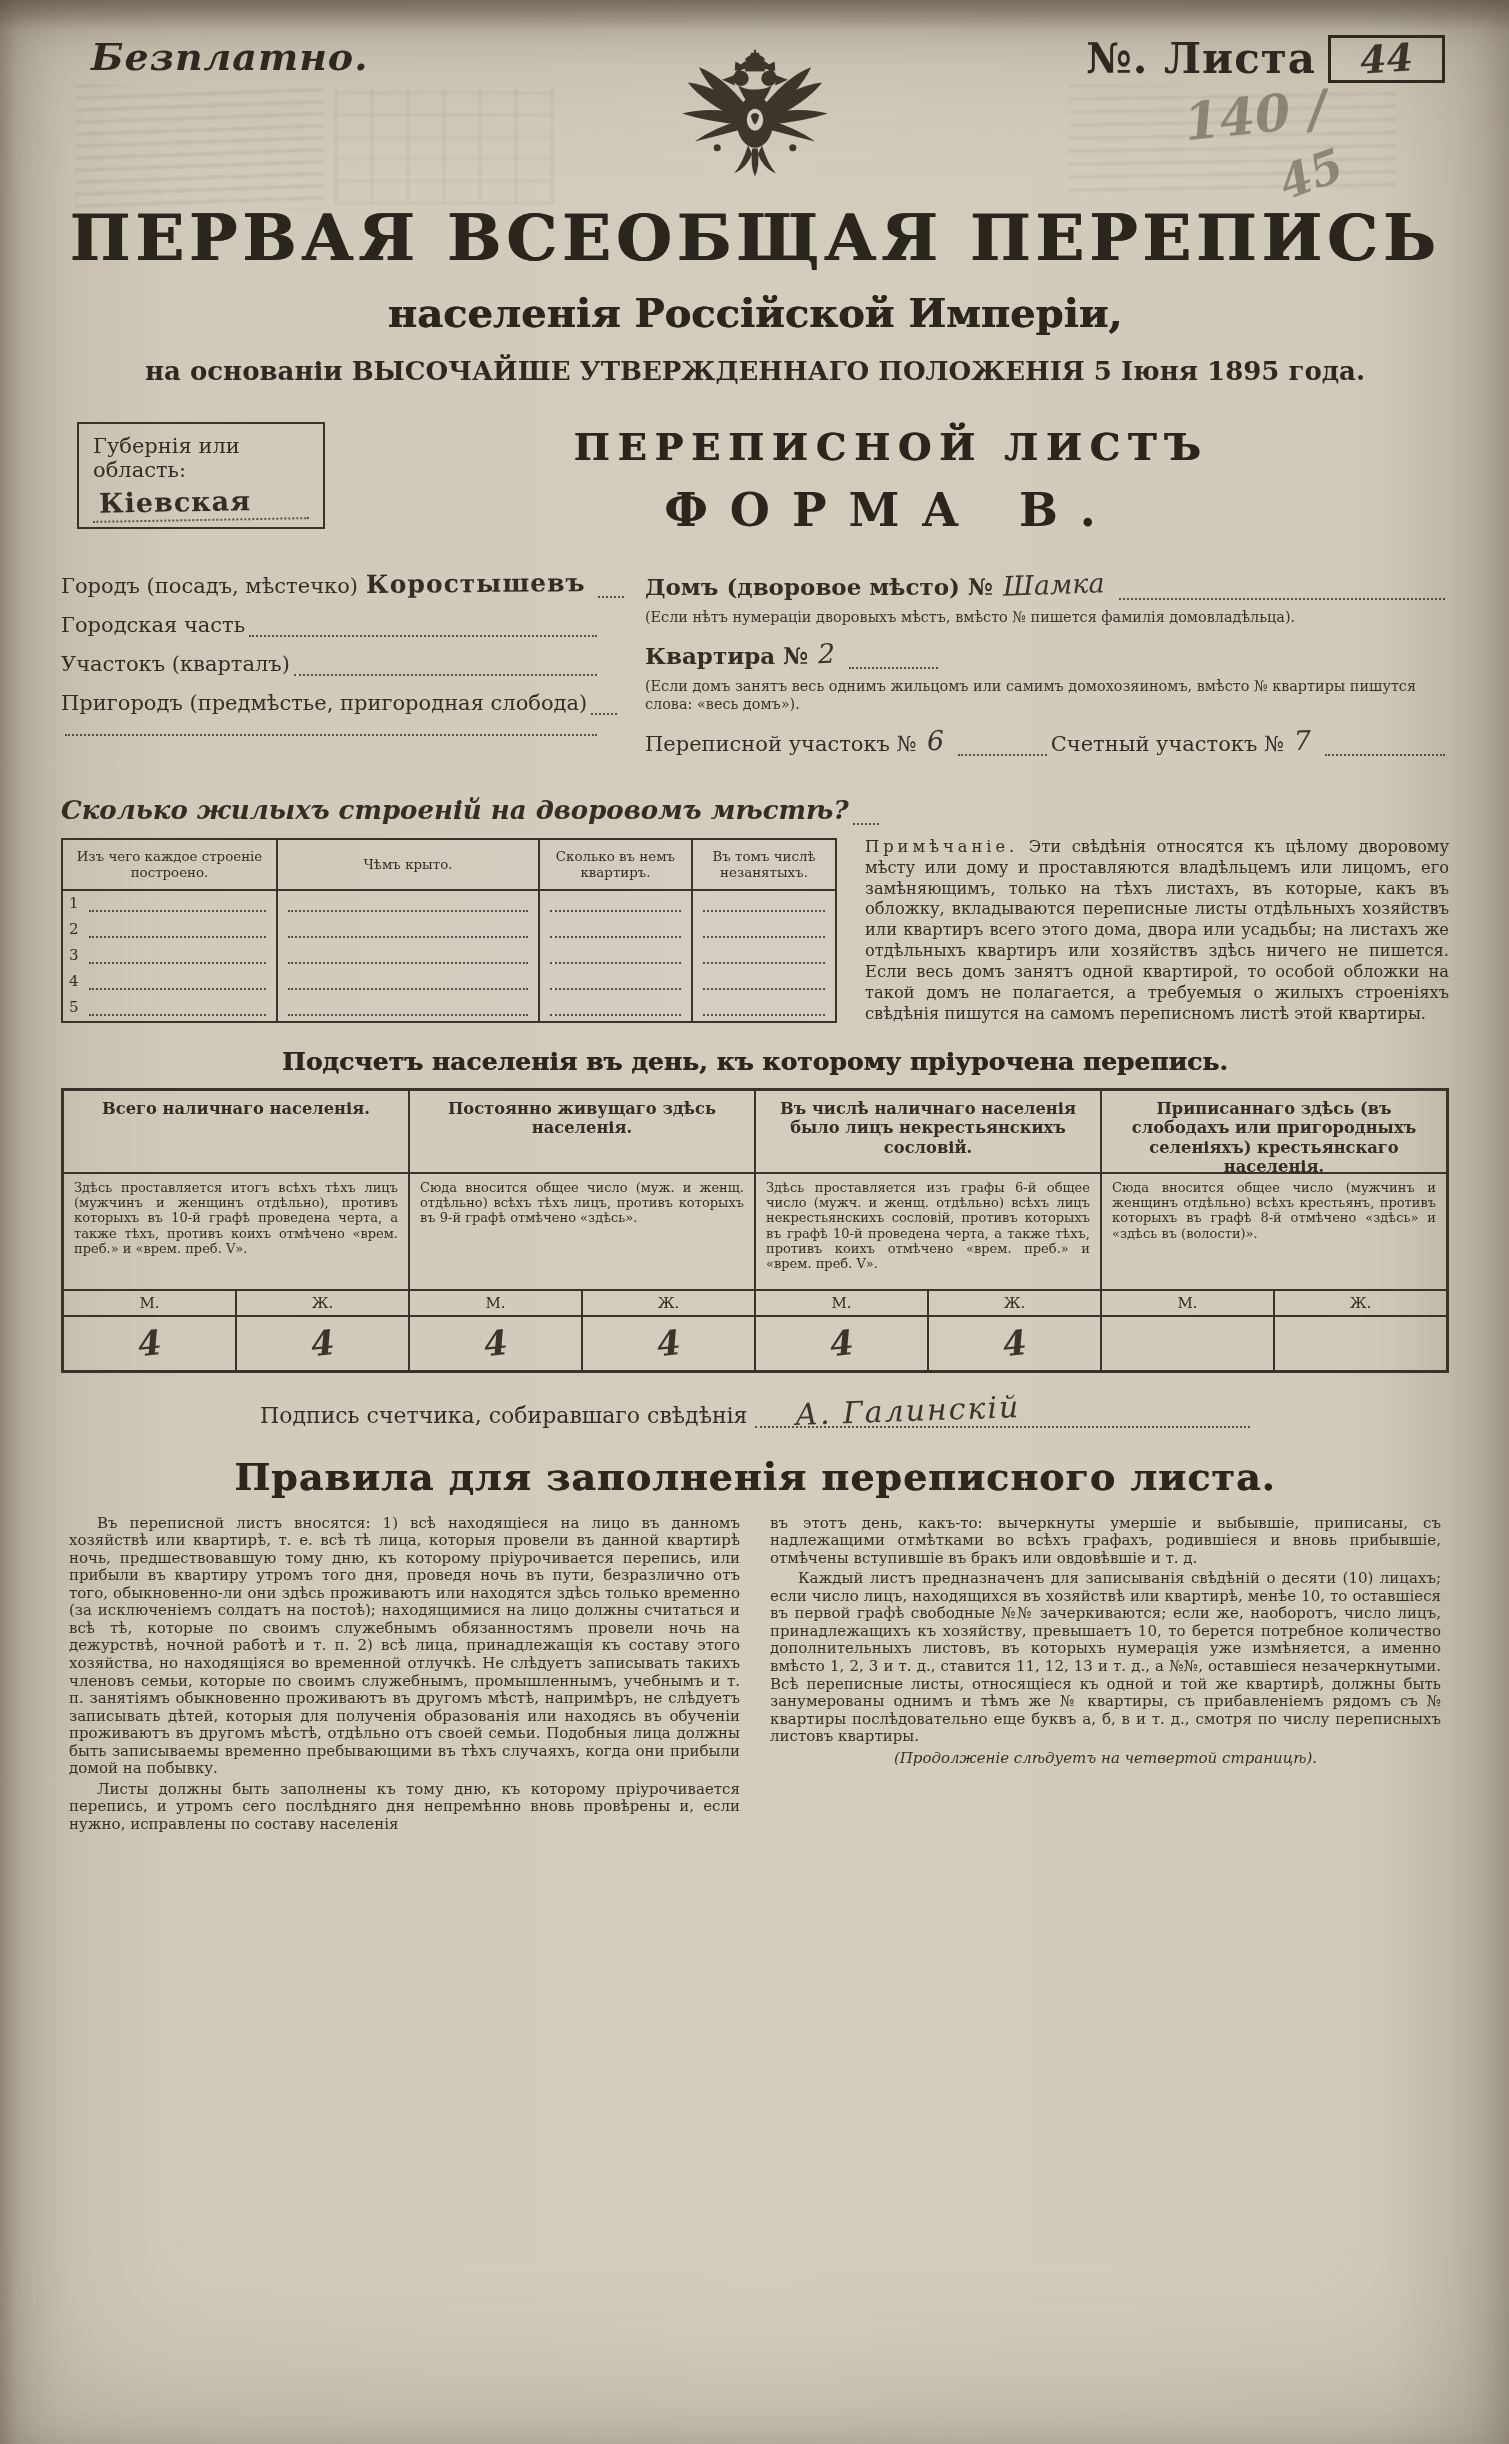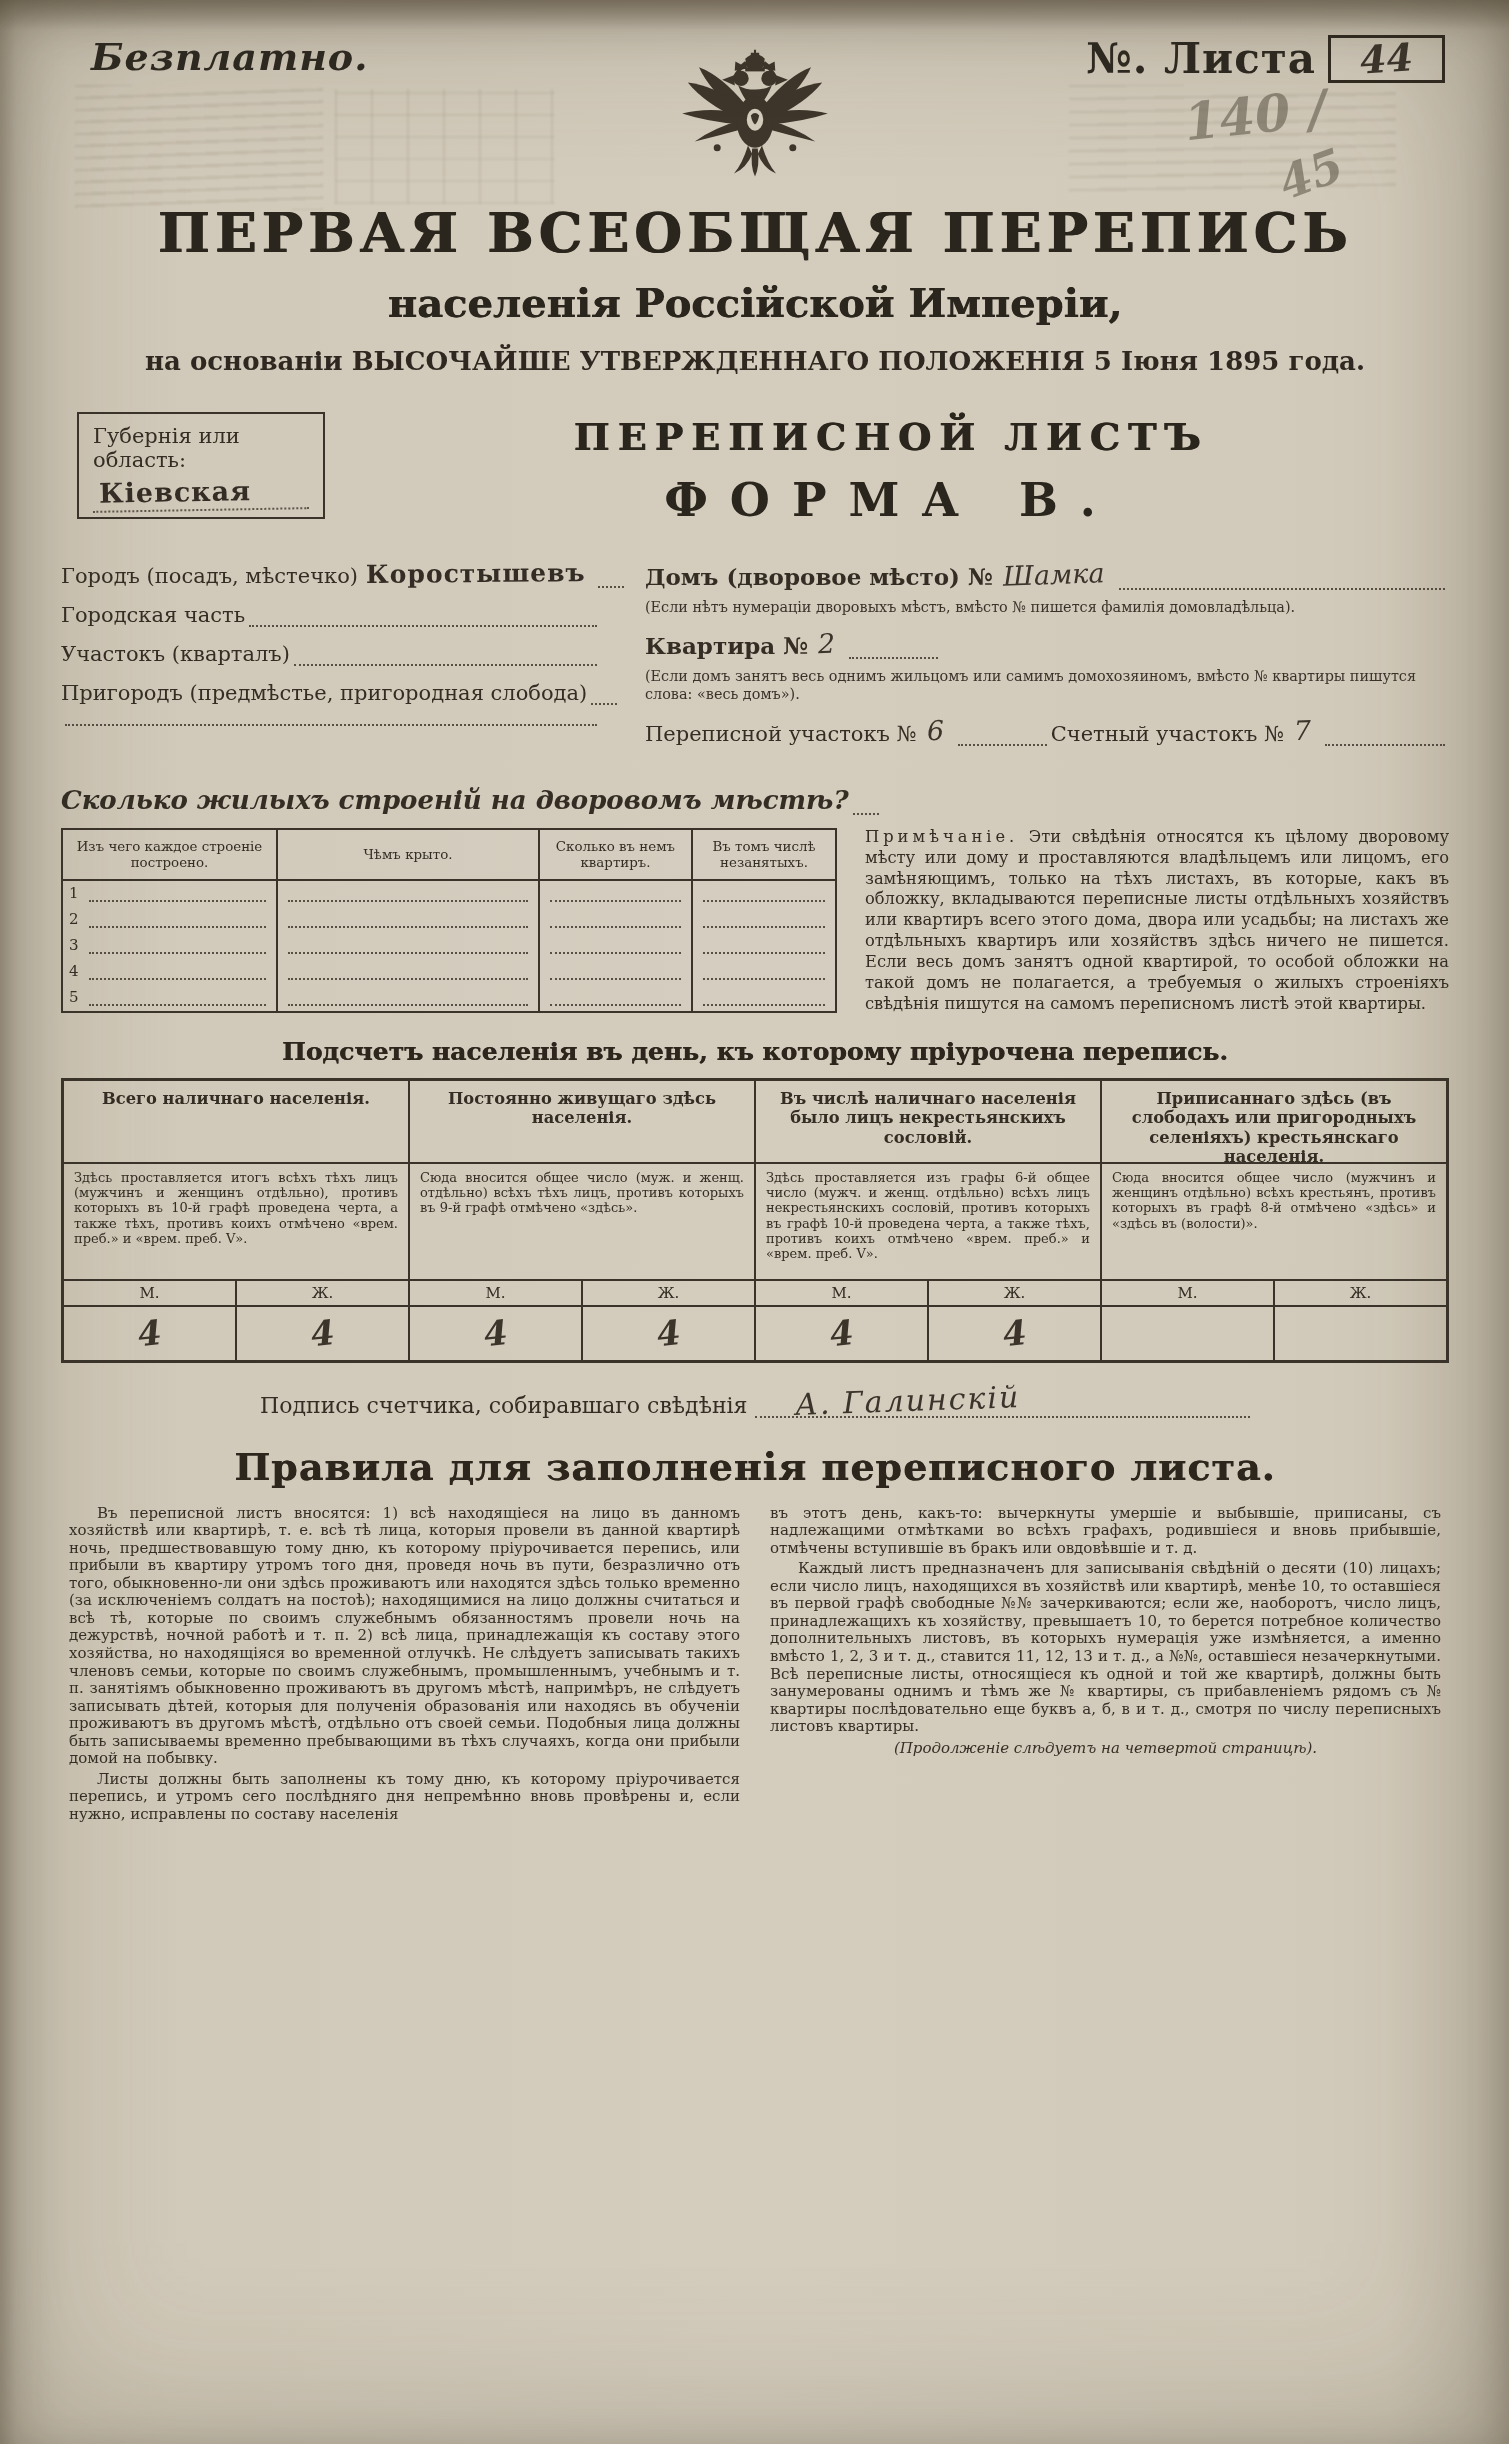--- a/index.html
+++ b/index.html
@@ -32,21 +32,21 @@
   .sheetno-box{display:inline-flex; width:117px; height:48px; border:3px solid #2f2920;
     align-items:center; justify-content:center; background:rgba(255,255,255,.04);}
   .hand{font-family:"DejaVu Serif",serif; font-style:italic; color:#3a342b;}
   .sheet-val{font-size:38px; transform:rotate(-4deg); font-weight:bold;}
   .pencil{position:absolute; font-style:italic; color:rgba(88,80,66,.55); font-weight:bold;}
   .p1{top:85px; left:1184px; font-size:51px; transform:rotate(-6deg);}
   .p2{top:147px; left:1279px; font-size:46px; transform:rotate(-20deg);}
 
   .eagle{position:absolute; top:48px; left:50%; transform:translateX(-50%); opacity:.92;}
 
-  .title1{margin-top:117px; text-align:center; font-size:55px; font-weight:bold; letter-spacing:5px;
+  .title1{margin-top:117px; text-align:center; font-size:64px; font-weight:bold; letter-spacing:5px;
     color:#2b261d; text-shadow:1px 0 0 #2b261d;}
   .title2{margin-top:14px; text-align:center; font-size:40px; font-weight:bold; color:#2b261d; text-shadow:0.6px 0 0 #2b261d;}
   .title3{margin-top:20px; text-align:center; font-size:26px; font-weight:bold; color:#2e2820;}
 
   .region-row{display:flex; align-items:flex-start; margin:36px 77px 0; gap:24px;}
   .region-box{border:2px solid #3a332a; padding:10px 14px 6px;}
   .region-box.leftb{width:248px;}
   .region-box.rightb{width:384px;}
   .region-label{font-size:21px; color:#332d23;}
   .region-label.bold{font-size:25px; font-weight:bold;}

